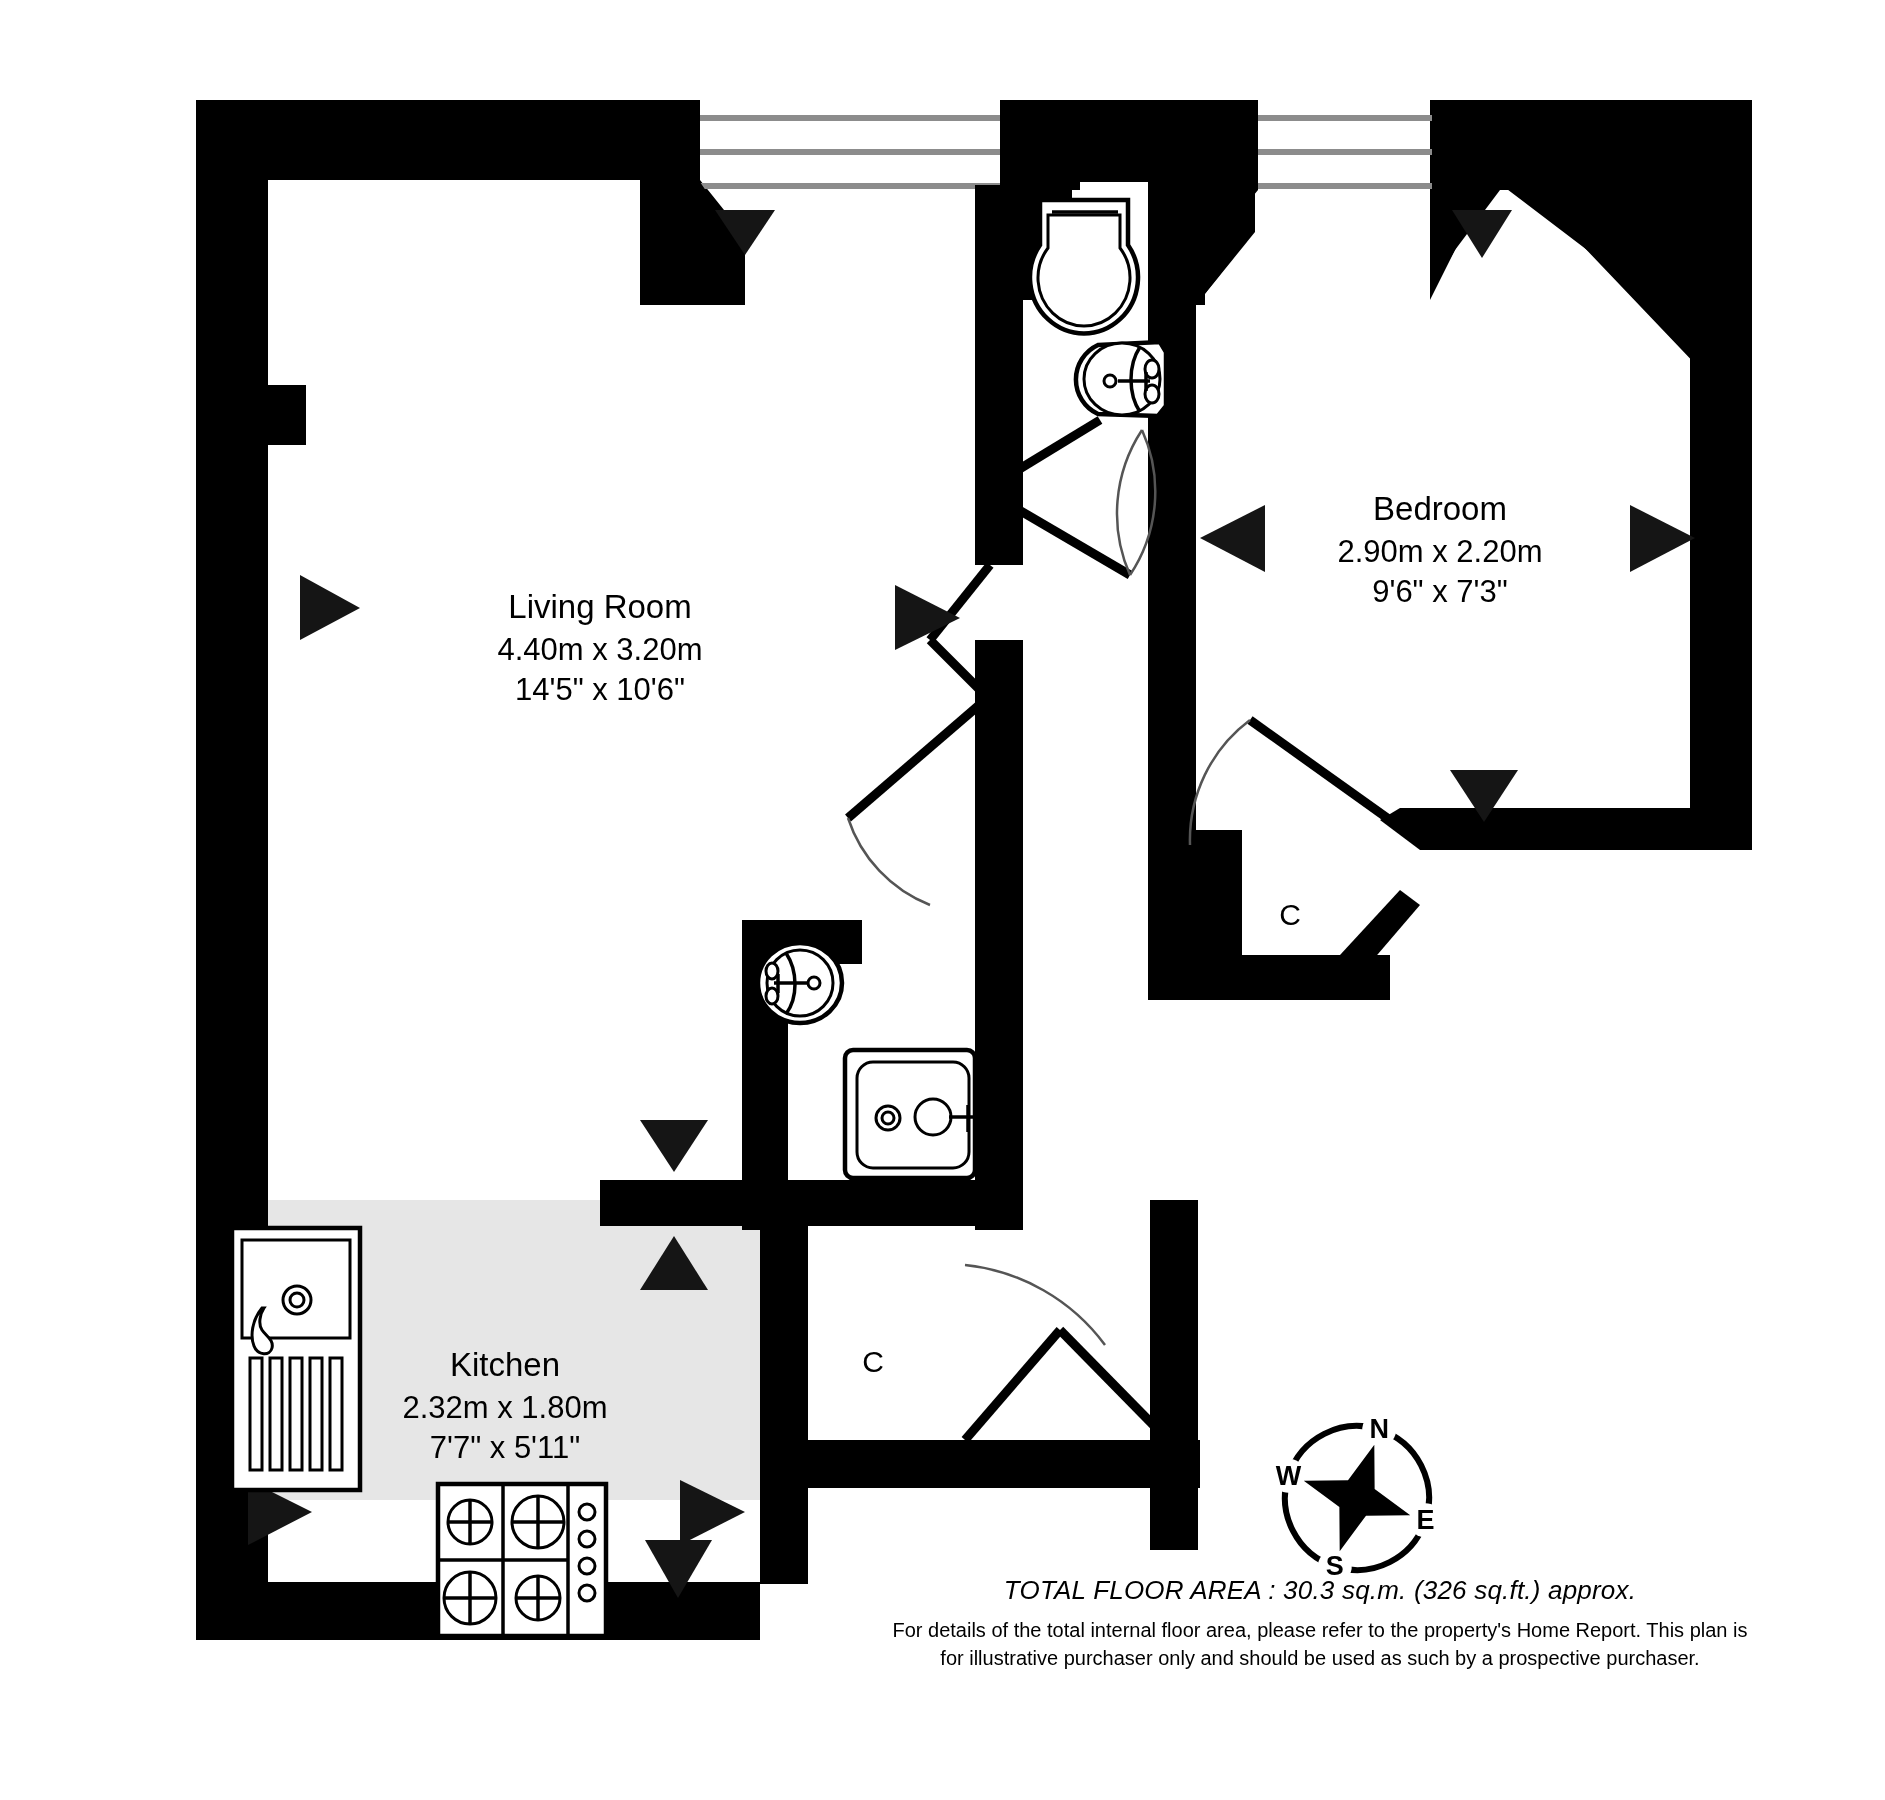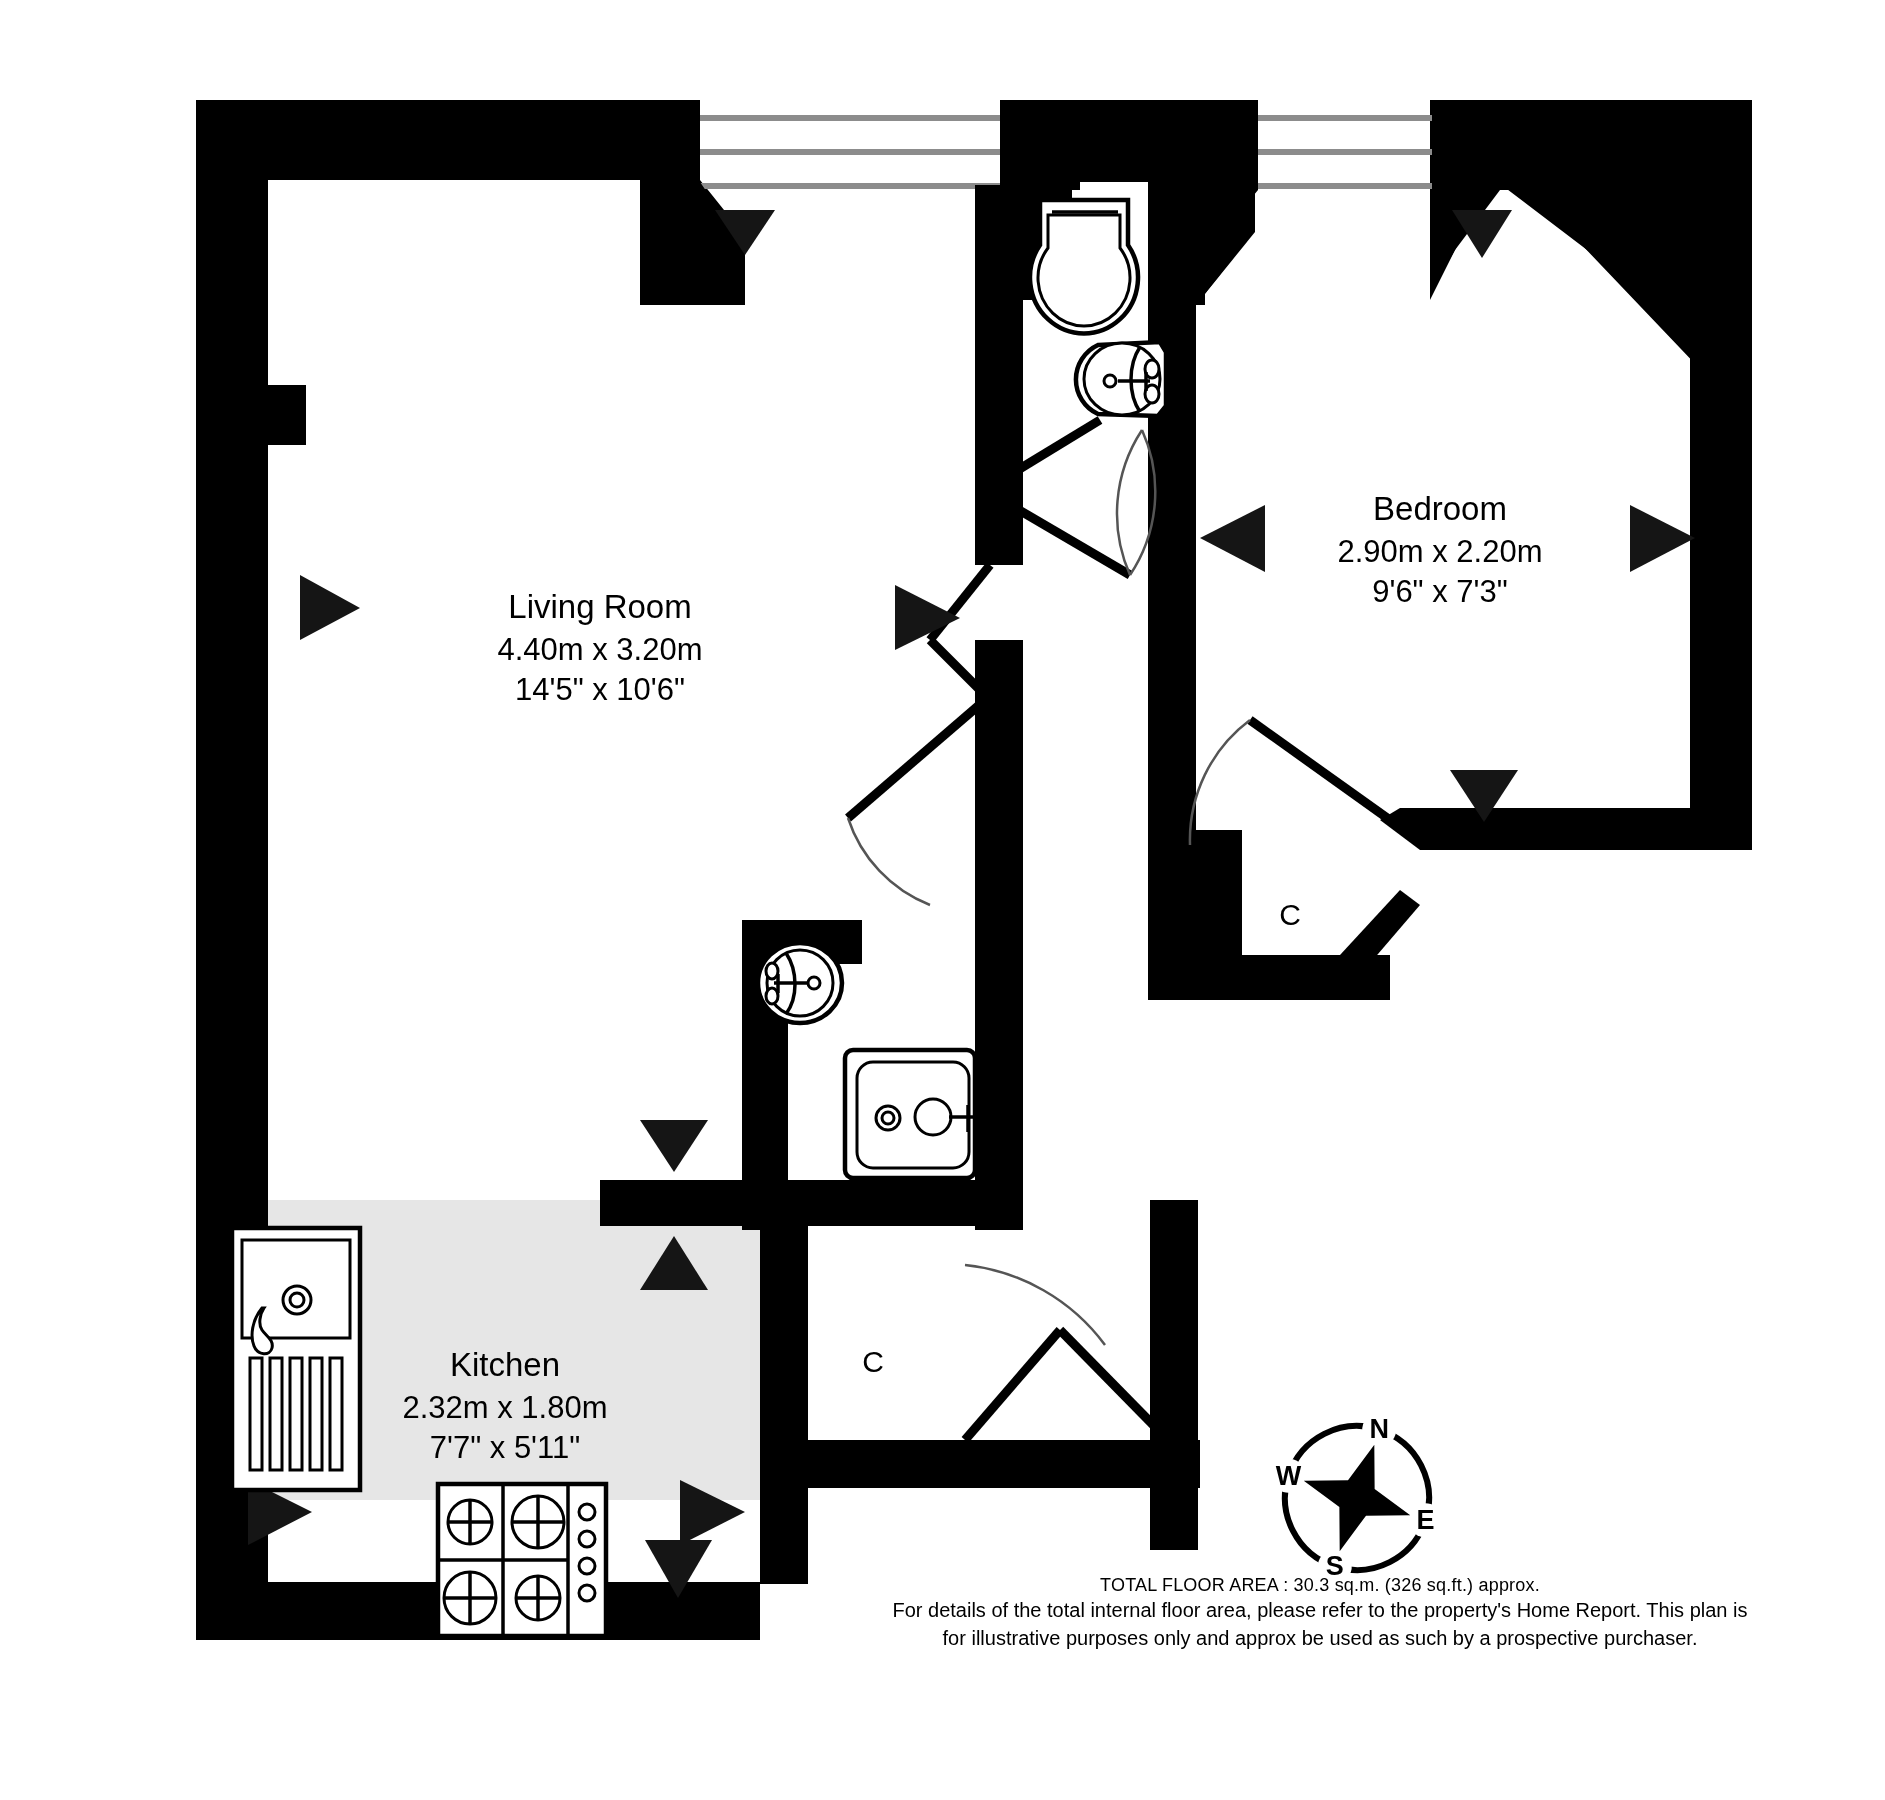--- a/index.html
+++ b/index.html
@@ -51,23 +51,25 @@
   .compass-letter { font-size: 27px; font-weight: bold; }
 
   .footer {
     position: absolute;
     left: 780px;
     top: 1575px;
     width: 1080px;
     text-align: center;
   }
   .footer-area {
-    font-size: 18px;
+    font-size: 26px;
     letter-spacing: 0.2px;
+    margin-bottom: 10px;
     white-space: nowrap;
+    font-style: italic;
   }
   .footer-note {
     font-size: 20px;
     line-height: 1.42;
   }
 </style>
 </head>
 <body>
 
 <div id="plan-root">
@@ -363,17 +365,17 @@
         <text class="compass-letter room-label" x="-72" y="9" transform="rotate(-18 -72 0)">W</text>
       </g>
     </g>
 
   </svg>
 
   <div class="footer">
     <div class="footer-area">TOTAL FLOOR AREA : 30.3 sq.m. (326 sq.ft.) approx.</div>
     <div class="footer-note">
       <div>For details of the total internal floor area, please refer to the property's Home Report. This plan is</div>
-      <div>for illustrative purposes only and approx be used as such by a prospective purchaser.</div>
+      <div>for illustrative purchaser only and should be used as such by a prospective purchaser.</div>
     </div>
   </div>
 
 </div>
 
 </body></html>

